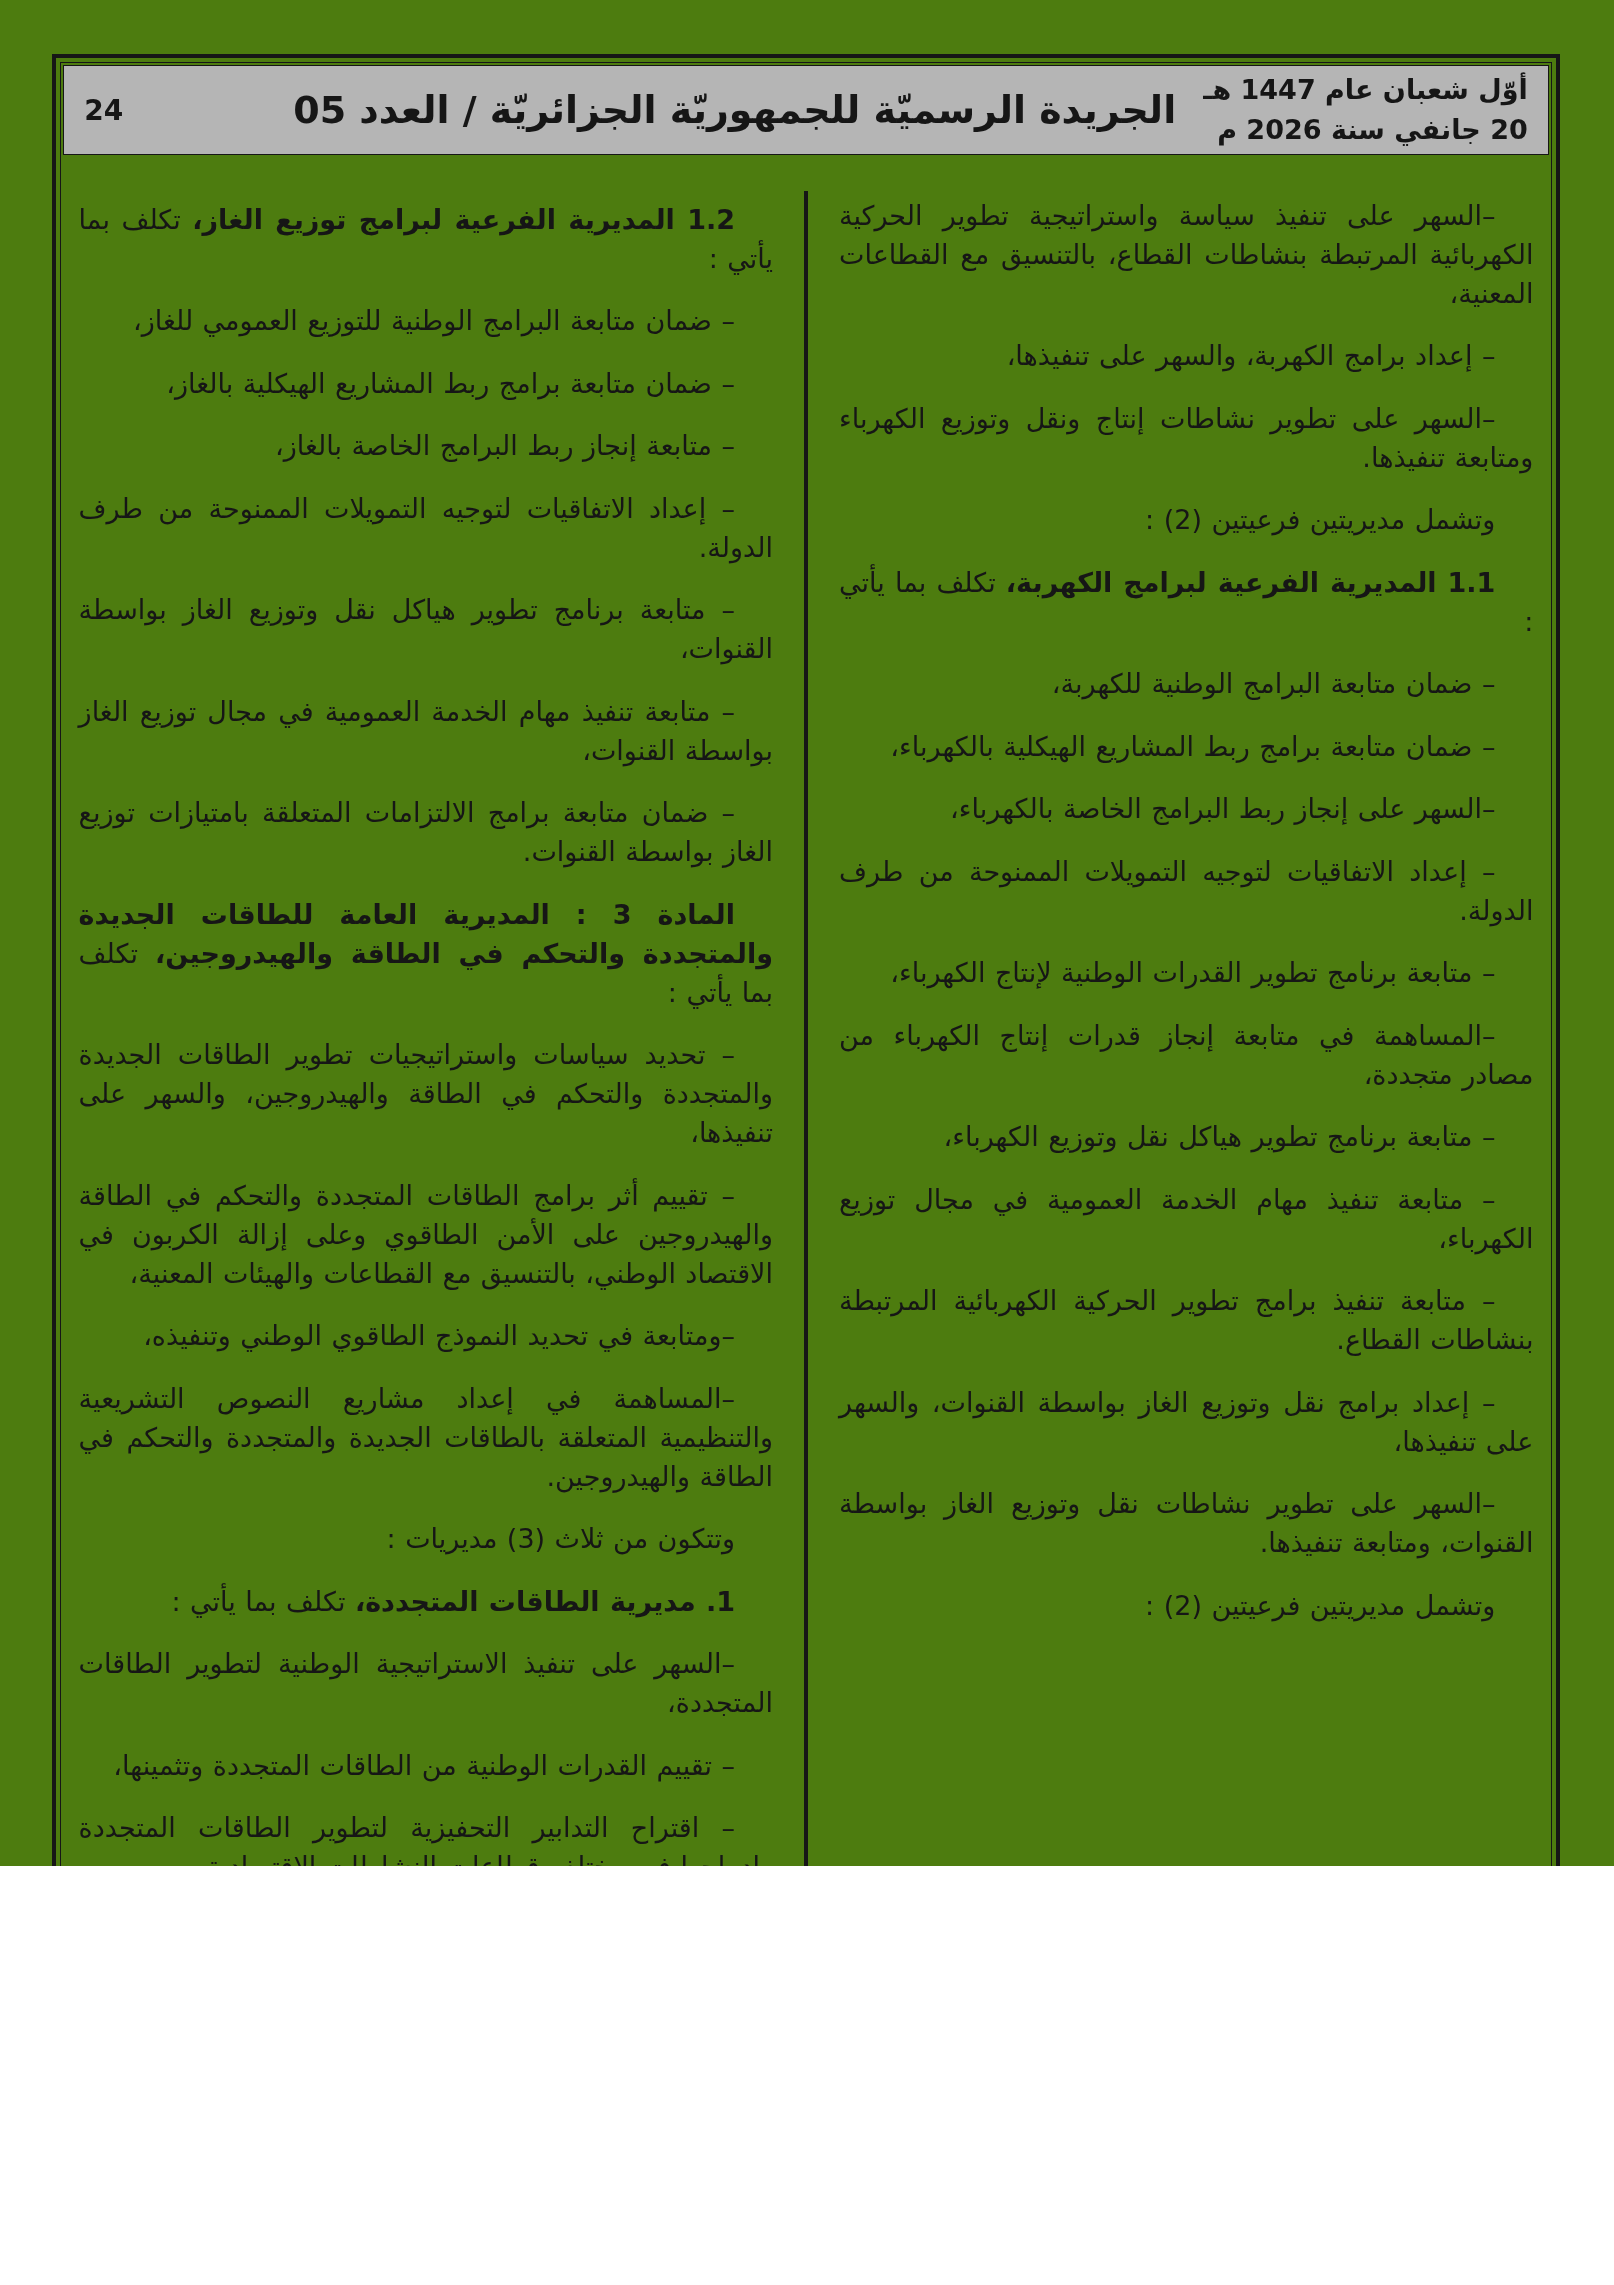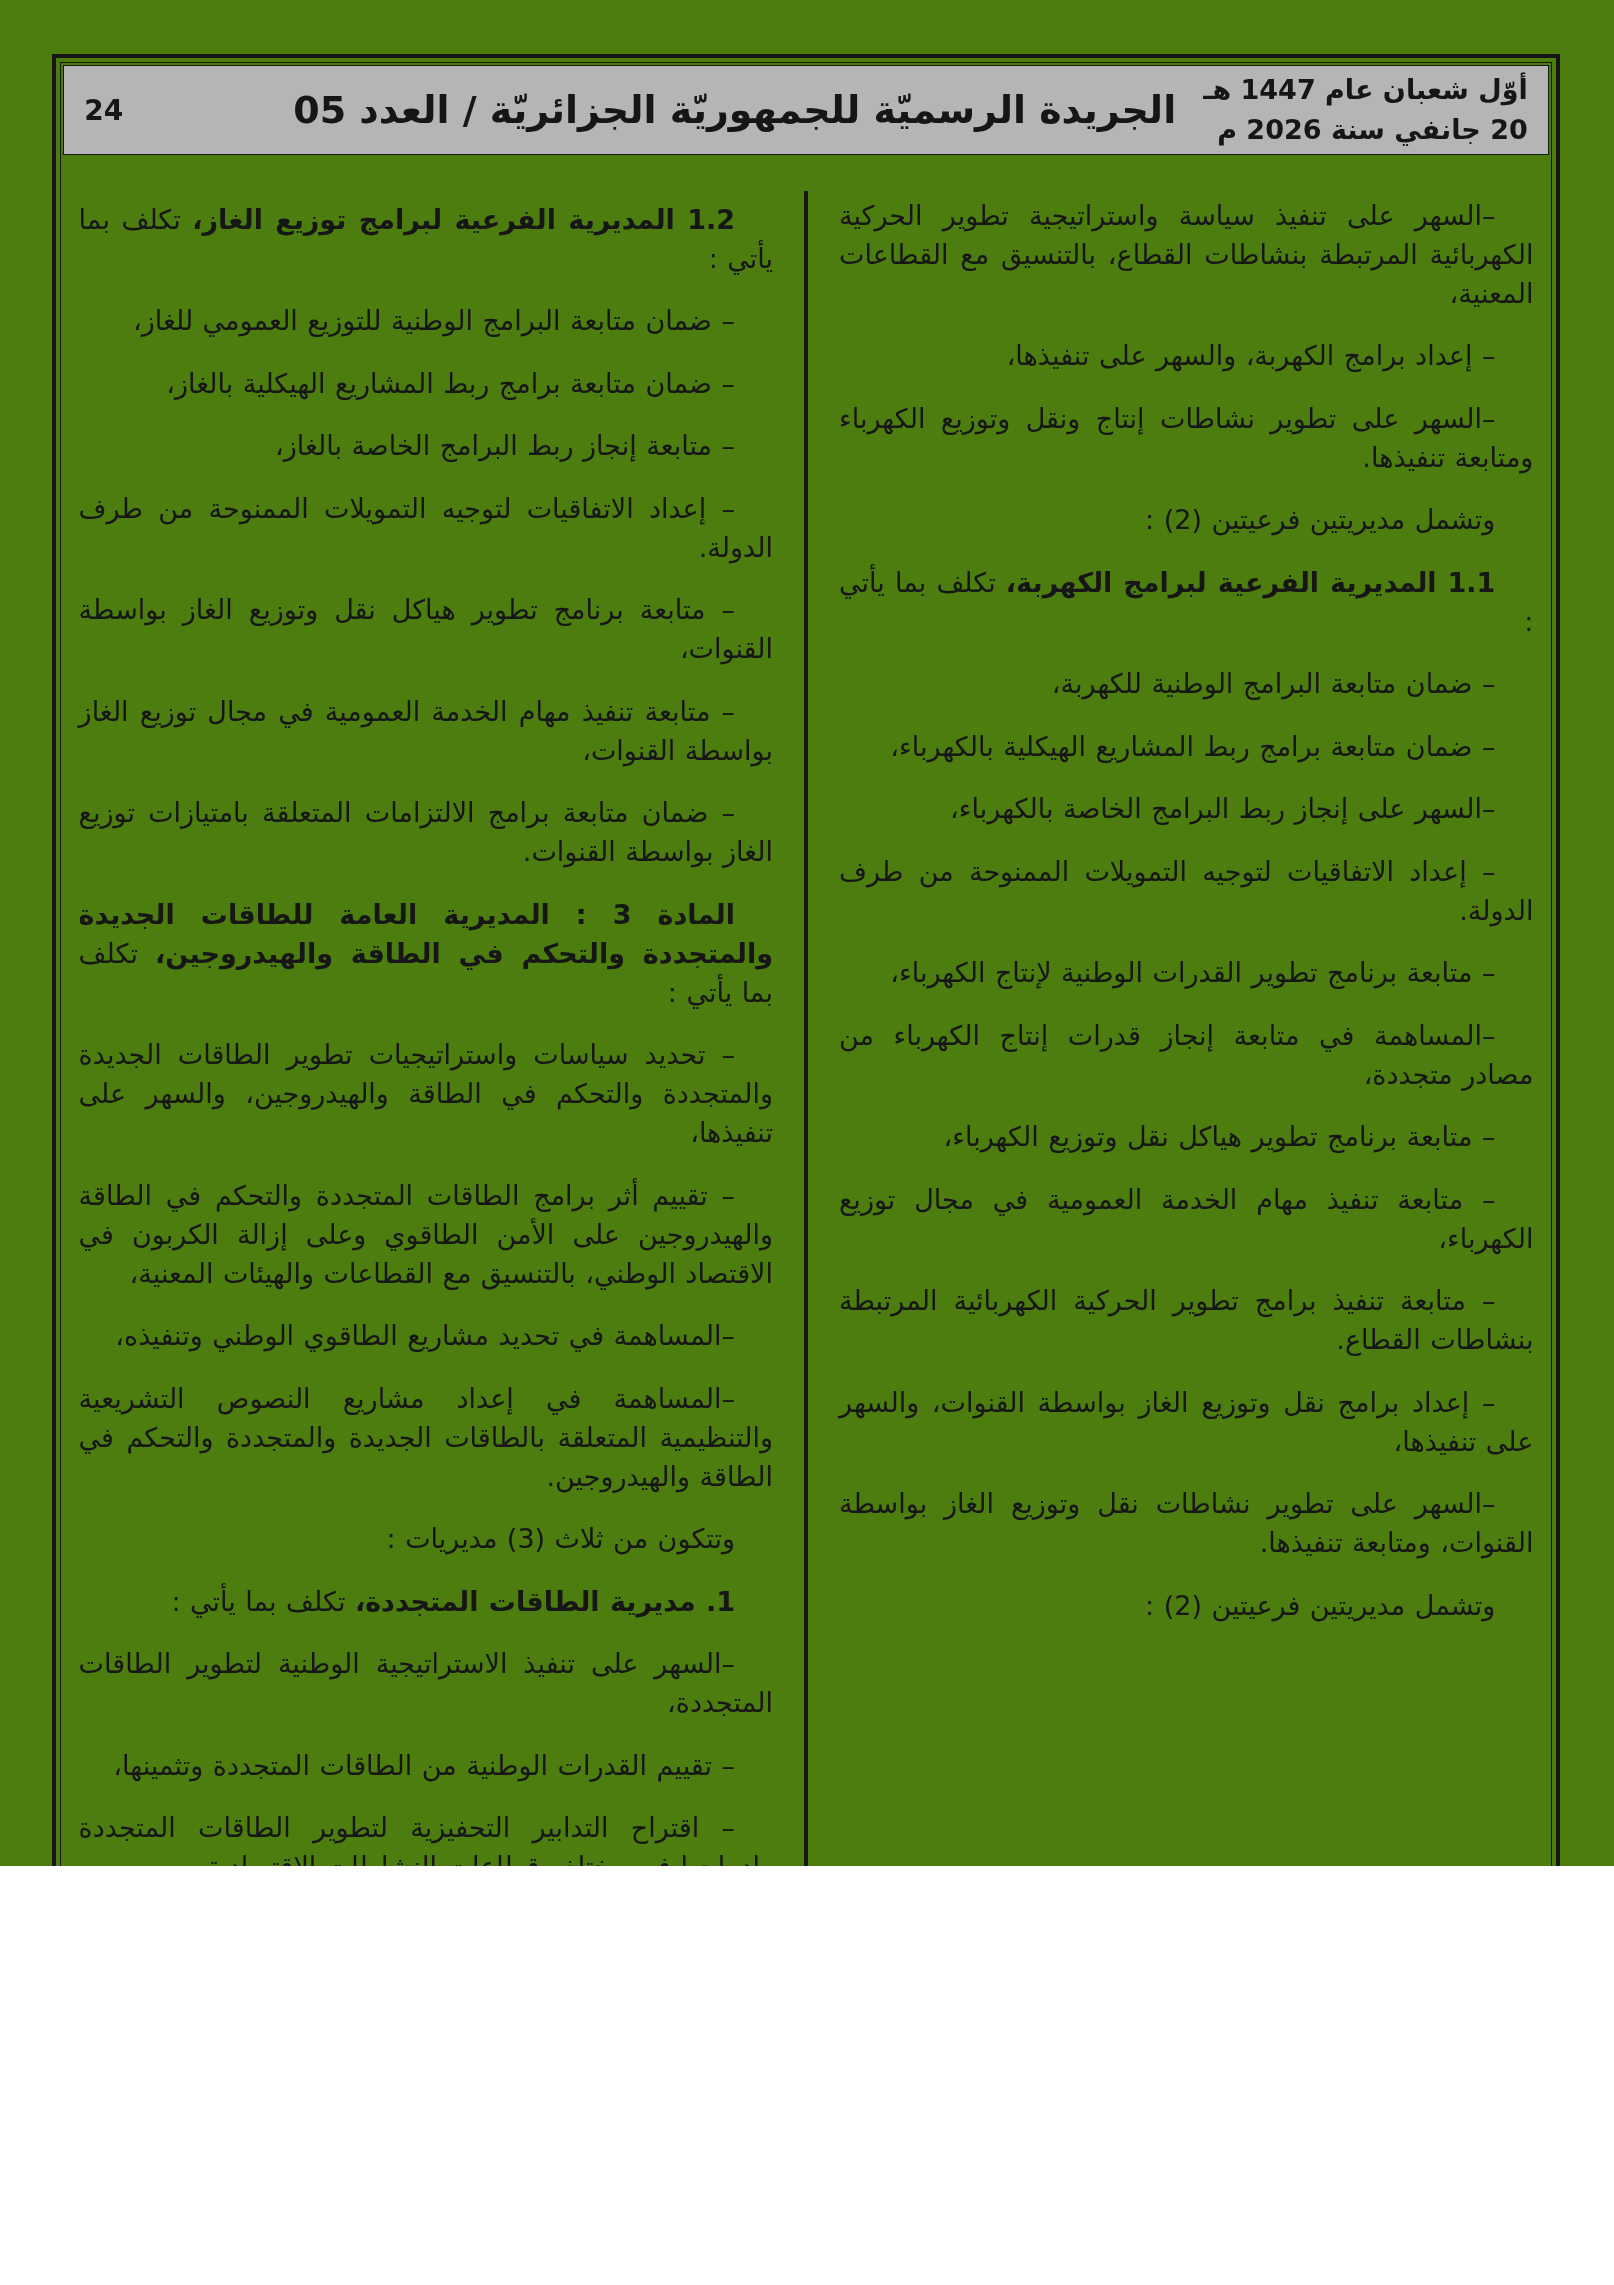--- a/index.html
+++ b/index.html
@@ -115,21 +115,21 @@
           <p class="para"><span class="b"></span><span>– ضمان متابعة البرامج الوطنية للتوزيع العمومي للغاز،</span></p>
           <p class="para"><span class="b"></span><span>– ضمان متابعة برامج ربط المشاريع الهيكلية بالغاز،</span></p>
           <p class="para"><span class="b"></span><span>– متابعة إنجاز ربط البرامج الخاصة بالغاز،</span></p>
           <p class="para"><span class="b"></span><span>– إعداد الاتفاقيات لتوجيه التمويلات الممنوحة من طرف الدولة.</span></p>
           <p class="para"><span class="b"></span><span>– متابعة برنامج تطوير هياكل نقل وتوزيع الغاز بواسطة القنوات،</span></p>
           <p class="para"><span class="b"></span><span>– متابعة تنفيذ مهام الخدمة العمومية في مجال توزيع الغاز بواسطة القنوات،</span></p>
           <p class="para"><span class="b"></span><span>– ضمان متابعة برامج الالتزامات المتعلقة بامتيازات توزيع الغاز بواسطة القنوات.</span></p>
           <p class="para head"><span class="b">المادة 3 : المديرية العامة للطاقات الجديدة والمتجددة والتحكم في الطاقة والهيدروجين،</span><span> تكلف بما يأتي :</span></p>
           <p class="para"><span class="b"></span><span>– تحديد سياسات واستراتيجيات تطوير الطاقات الجديدة والمتجددة والتحكم في الطاقة والهيدروجين، والسهر على تنفيذها،</span></p>
           <p class="para"><span class="b"></span><span>– تقييم أثر برامج الطاقات المتجددة والتحكم في الطاقة والهيدروجين على الأمن الطاقوي وعلى إزالة الكربون في الاقتصاد الوطني، بالتنسيق مع القطاعات والهيئات المعنية،</span></p>
-          <p class="para"><span class="b"></span><span>–المساهمة في تحديد مشاريع الطاقوي الوطني وتنفيذه،</span></p>
+          <p class="para"><span class="b"></span><span>–ومتابعة في تحديد النموذج الطاقوي الوطني وتنفيذه،</span></p>
           <p class="para"><span class="b"></span><span>–المساهمة في إعداد مشاريع النصوص التشريعية والتنظيمية المتعلقة بالطاقات الجديدة والمتجددة والتحكم في الطاقة والهيدروجين.</span></p>
           <p class="para"><span class="b"></span><span>وتتكون من ثلاث (3) مديريات :</span></p>
           <p class="para head"><span class="b">1. مديرية الطاقات المتجددة،</span><span> تكلف بما يأتي :</span></p>
           <p class="para"><span class="b"></span><span>–السهر على تنفيذ الاستراتيجية الوطنية لتطوير الطاقات المتجددة،</span></p>
           <p class="para"><span class="b"></span><span>– تقييم القدرات الوطنية من الطاقات المتجددة وتثمينها،</span></p>
           <p class="para"><span class="b"></span><span>– اقتراح التدابير التحفيزية لتطوير الطاقات المتجددة وإدماجها في مختلف قطاعات النشاطات الاقتصادية،</span></p>
         </div>
 
       </div>
     </div>

